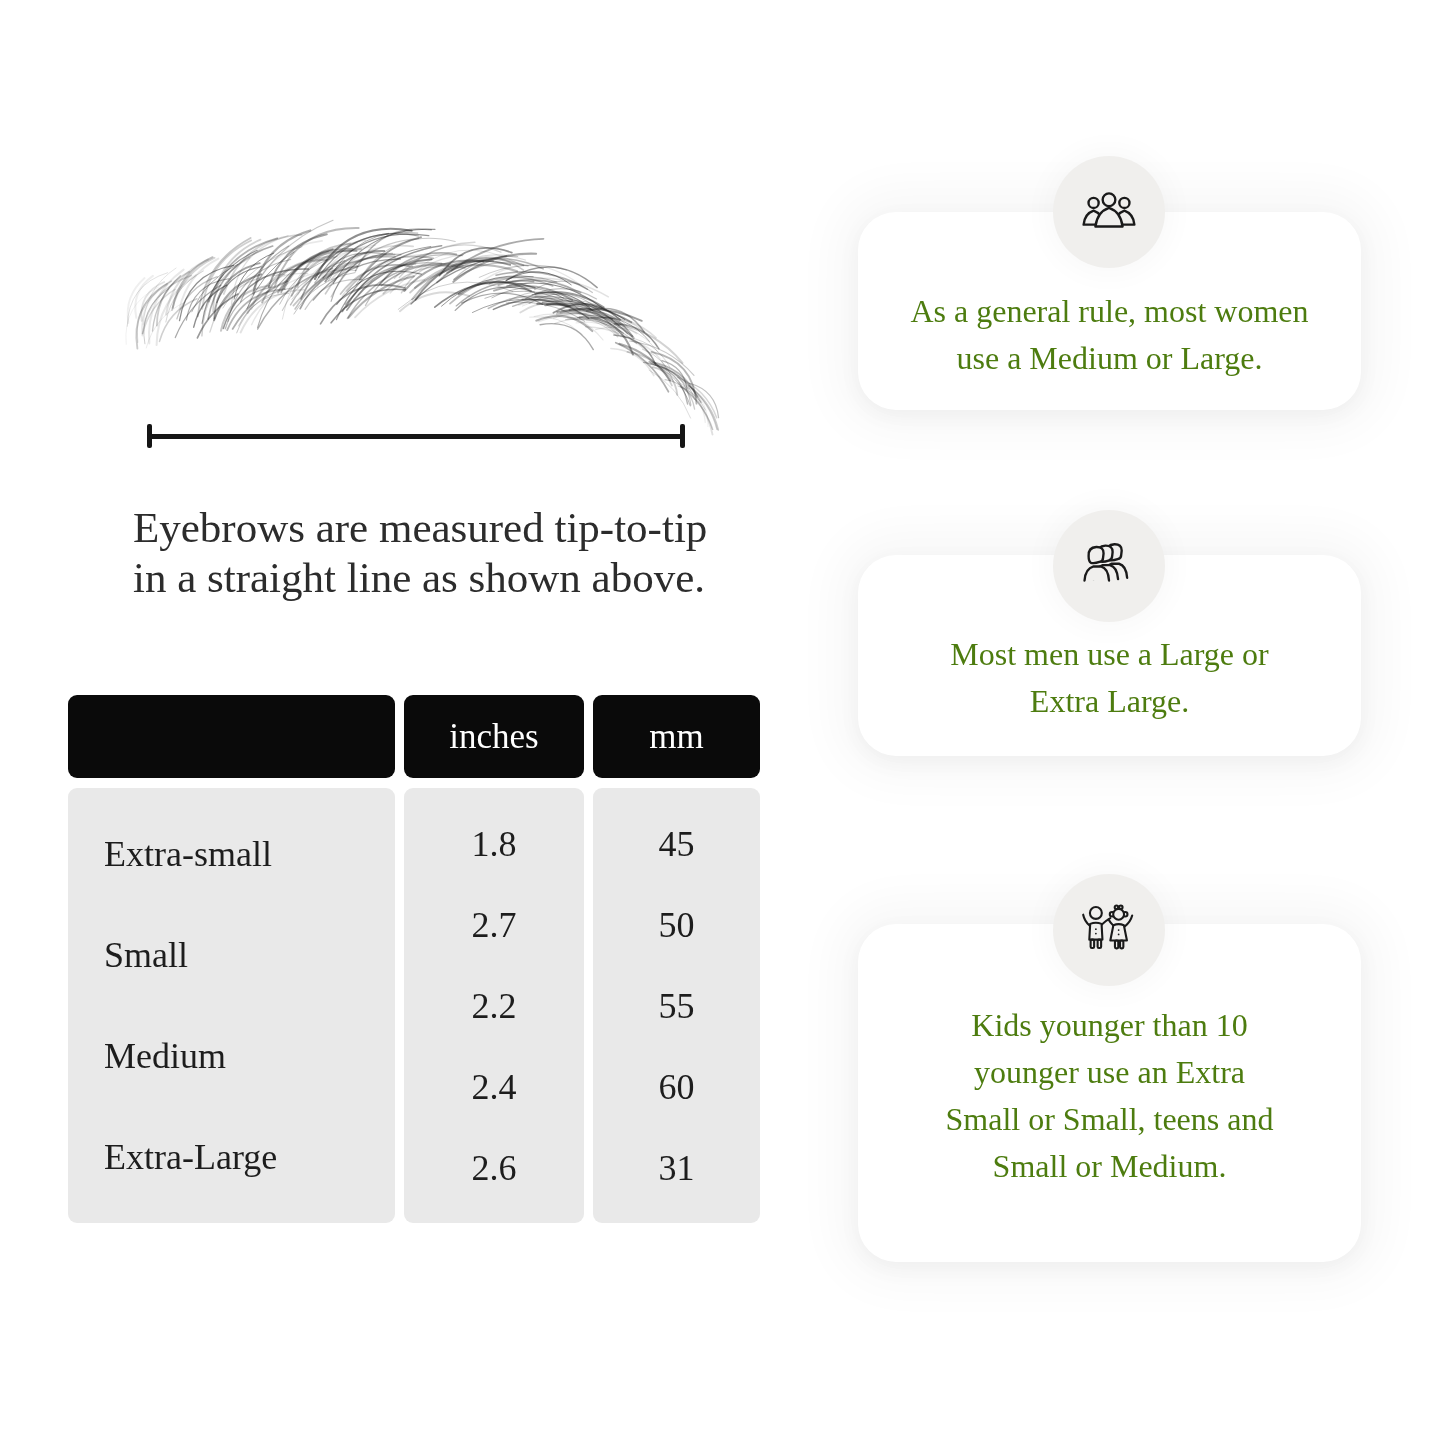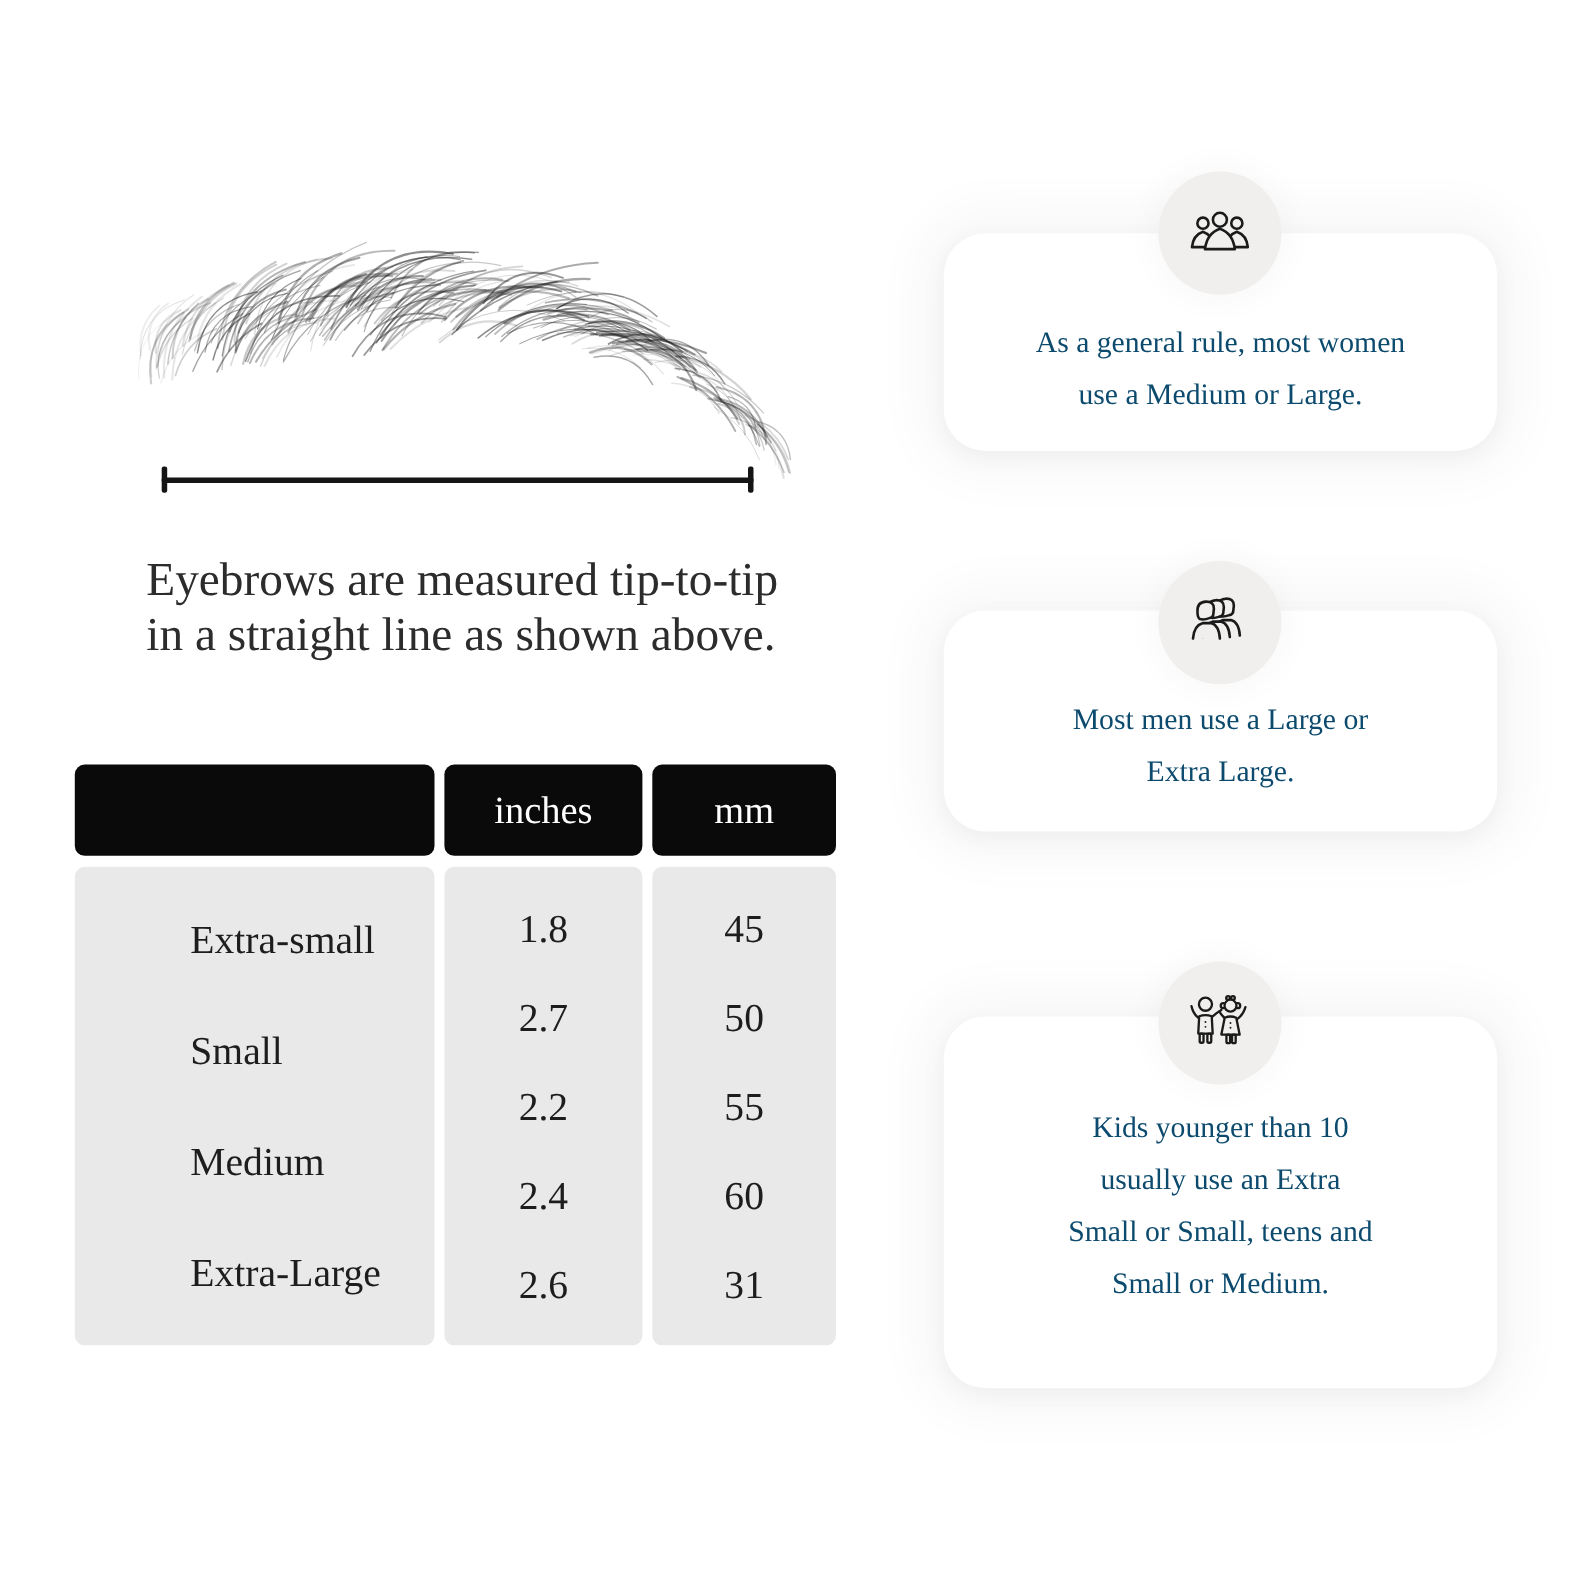--- a/index.html
+++ b/index.html
@@ -24,31 +24,31 @@
 
   
   .size-table{position:absolute;left:68px;top:695px;display:flex;gap:9px;}
   .tcol{display:flex;flex-direction:column;}
   .tcol.c1{width:327px;}
   .tcol.c2{width:180px;}
   .tcol.c3{width:167px;}
   .th{height:83px;background:#0a0a0a;border-radius:9px;color:#ffffff;display:flex;align-items:center;justify-content:center;font-size:35px;margin-bottom:10px;}
   .tb{height:435px;background:#e9e9e9;border-radius:9px;display:flex;flex-direction:column;padding:15px 0;box-sizing:border-box;}
   .tcell{flex:1;display:flex;align-items:center;justify-content:center;font-size:36px;color:#1d1d1d;}
-  .c1 .tcell{justify-content:flex-start;padding-left:57px;margin-left:48px;}
+  .c1 .tcell{justify-content:flex-start;padding-left:36px;}
 
   
   .card{
     position:absolute;left:858px;width:503px;background:#ffffff;border-radius:38px;
     box-shadow:0 6px 22px rgba(0,0,0,.045), 0 0 46px 24px rgba(0,0,0,.032);
   }
   .card1{top:212px;height:198px;}
   .card2{top:555px;height:201px;}
   .card3{top:924px;height:338px;}
-  .card-text{text-align:center;font-size:27px;line-height:47px;color:#0c4a6e;padding-top:76px;}
+  .card-text{text-align:center;font-size:32px;line-height:47px;color:#4d7c0f;padding-top:76px;}
   .card3 .card-text{padding-top:78px;}
 
   .icon-circle{
     position:absolute;left:1053px;width:112px;height:112px;border-radius:50%;
     background:#f0efed;display:flex;align-items:center;justify-content:center;z-index:2;
     box-shadow:0 0 26px 10px rgba(0,0,0,.025);
   }
   .ic1{top:156px;}
   .ic2{top:510px;}
   .ic3{top:874px;}
@@ -385,21 +385,21 @@
         <path fill="#f0efed" stroke="none" d="M5 41 Q6 28 15 25.5 L23 25.5 Q31 27.5 32 41 Z"></path>
         <path d="M5 41 Q6 28 15 25.5 L23 25.5 Q31 27.5 32 41"></path>
         <path fill="#f0efed" d="M12 21.5 Q9.5 20 9.5 14 Q9 4.5 18 4 Q26 3.8 26 11 L25.5 15.5 Q25.5 19.5 21.5 20.5 Q16 22.5 12 21.5 Z"></path>
       </g>
     </svg>
   </div>
 
   <div class="card card3">
     <div class="card-text">
       <div>Kids younger than 10</div>
-      <div>usually use an Extra</div>
+      <div>younger use an Extra</div>
       <div>Small or Small, teens and</div>
       <div>Small or Medium.</div>
     </div>
   </div>
   <div class="icon-circle ic3">
     <svg width="56" height="52" viewBox="0 0 64 58" fill="none" stroke="#1a1a1a" stroke-width="2.4" stroke-linejoin="round" stroke-linecap="round">
 
       <path d="M10 24 Q4 19 2.5 11.5"></path>
       <path d="M23.5 23 Q29 18 33.5 15.5"></path>
       <circle cx="17" cy="9.5" r="6.8" fill="#f0efed"></circle>

